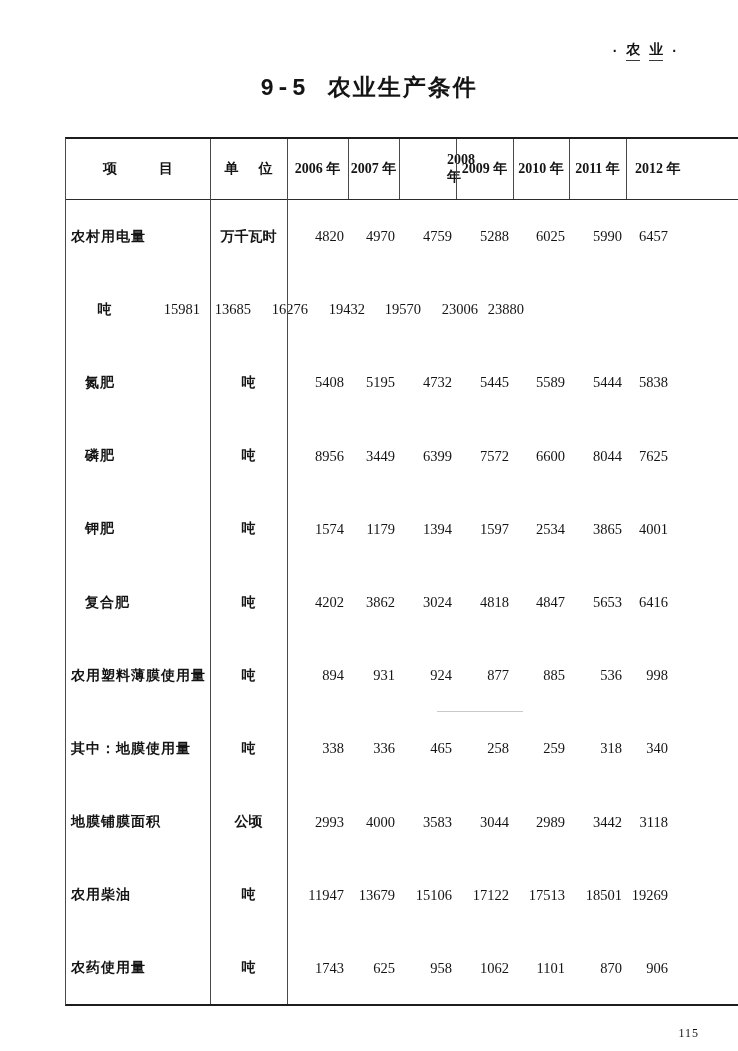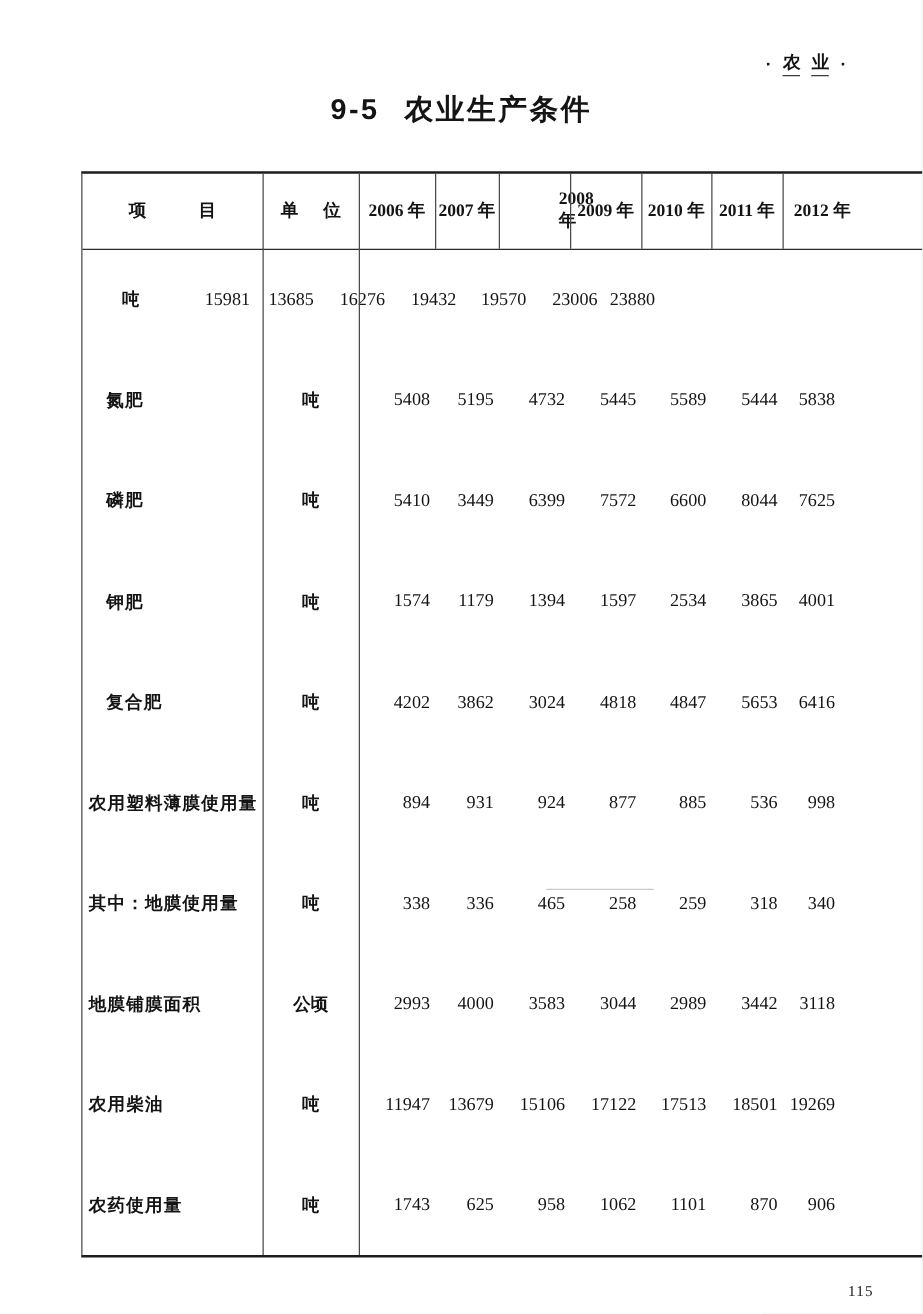--- a/index.html
+++ b/index.html
@@ -20,21 +20,21 @@
     font-family:"Liberation Sans","DejaVu Sans",sans-serif;
     font-size:14px; font-weight:bold; letter-spacing:0;
   }
   .chapter-char { border-bottom:1px solid #3a3a3a; padding-bottom:1px; }
   .chapter-dot { font-size:14px; }
 
   
   .title {
     position:absolute; top:72px; left:0; width:100%;
     display:flex; justify-content:center; align-items:baseline; gap:20px;
-    font-family:Liberation Sans, sans-serif;
+    font-family:Liberation Mono, monospace;
     font-size:23px; font-weight:bold; letter-spacing:2px;
   }
 
   
   .table {
     position:absolute; left:65px; top:137px;
     width:672px; height:865px;
     border-top:2px solid #1d1d1d;
     border-bottom:2px solid #1d1d1d;
     border-left:1px solid #4a4a4a;
@@ -108,20 +108,31 @@
       <div class="th y0">2006 年</div>
       <div class="th y1">2007 年</div>
       <div class="th y2">2008 年</div>
       <div class="th y3">2009 年</div>
       <div class="th y4">2010 年</div>
       <div class="th y5">2011 年</div>
       <div class="th y6">2012 年</div>
     </div>
 
     <div class="tbody" id="tbody">
+  <div class="trow">
+    <div class="cell item">农村用电量</div>
+    <div class="cell unit">万千瓦时</div>
+    <div class="cell num y0">4820</div>
+    <div class="cell num y1">4970</div>
+    <div class="cell num y2">4759</div>
+    <div class="cell num y3">5288</div>
+    <div class="cell num y4">6025</div>
+    <div class="cell num y5">5990</div>
+    <div class="cell num y6">6457</div>
+  </div>
 
   <div class="trow">
     <div class="cell unit">吨</div>
     <div class="cell num y0">15981</div>
     <div class="cell num y1">13685</div>
     <div class="cell num y2">16276</div>
     <div class="cell num y3">19432</div>
     <div class="cell num y4">19570</div>
     <div class="cell num y5">23006</div>
     <div class="cell num y6">23880</div>
@@ -135,21 +146,21 @@
     <div class="cell num y2">4732</div>
     <div class="cell num y3">5445</div>
     <div class="cell num y4">5589</div>
     <div class="cell num y5">5444</div>
     <div class="cell num y6">5838</div>
   </div>
 
   <div class="trow indent">
     <div class="cell item">磷肥</div>
     <div class="cell unit">吨</div>
-    <div class="cell num y0">5410</div>
+    <div class="cell num y0">8956</div>
     <div class="cell num y1">3449</div>
     <div class="cell num y2">6399</div>
     <div class="cell num y3">7572</div>
     <div class="cell num y4">6600</div>
     <div class="cell num y5">8044</div>
     <div class="cell num y6">7625</div>
   </div>
 
   <div class="trow indent">
     <div class="cell item">钾肥</div>

